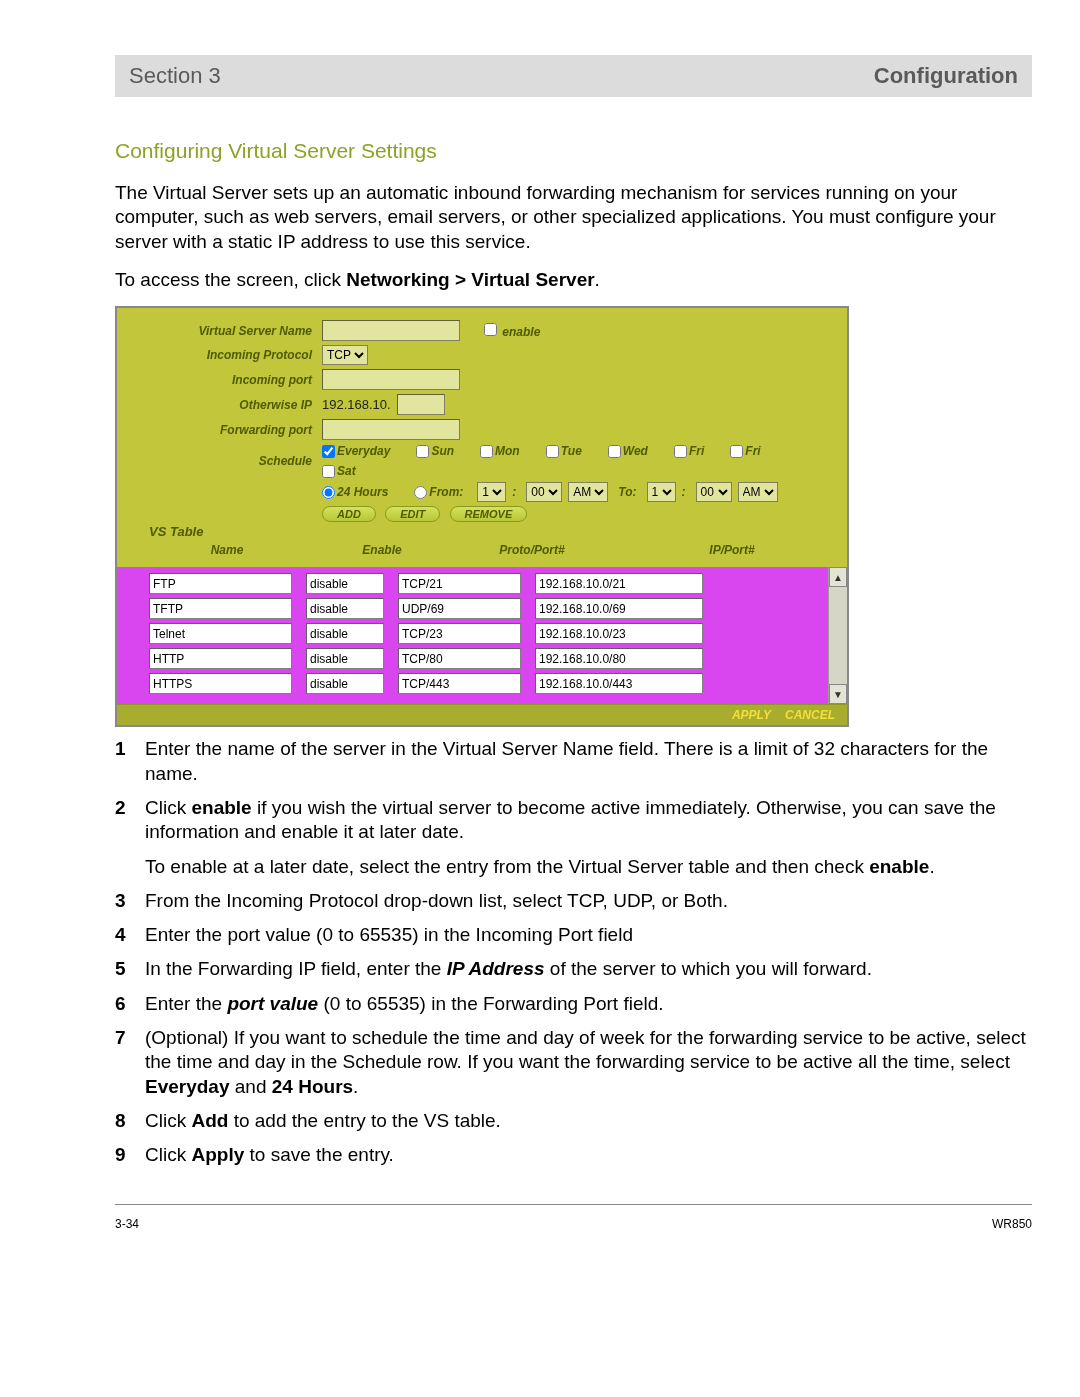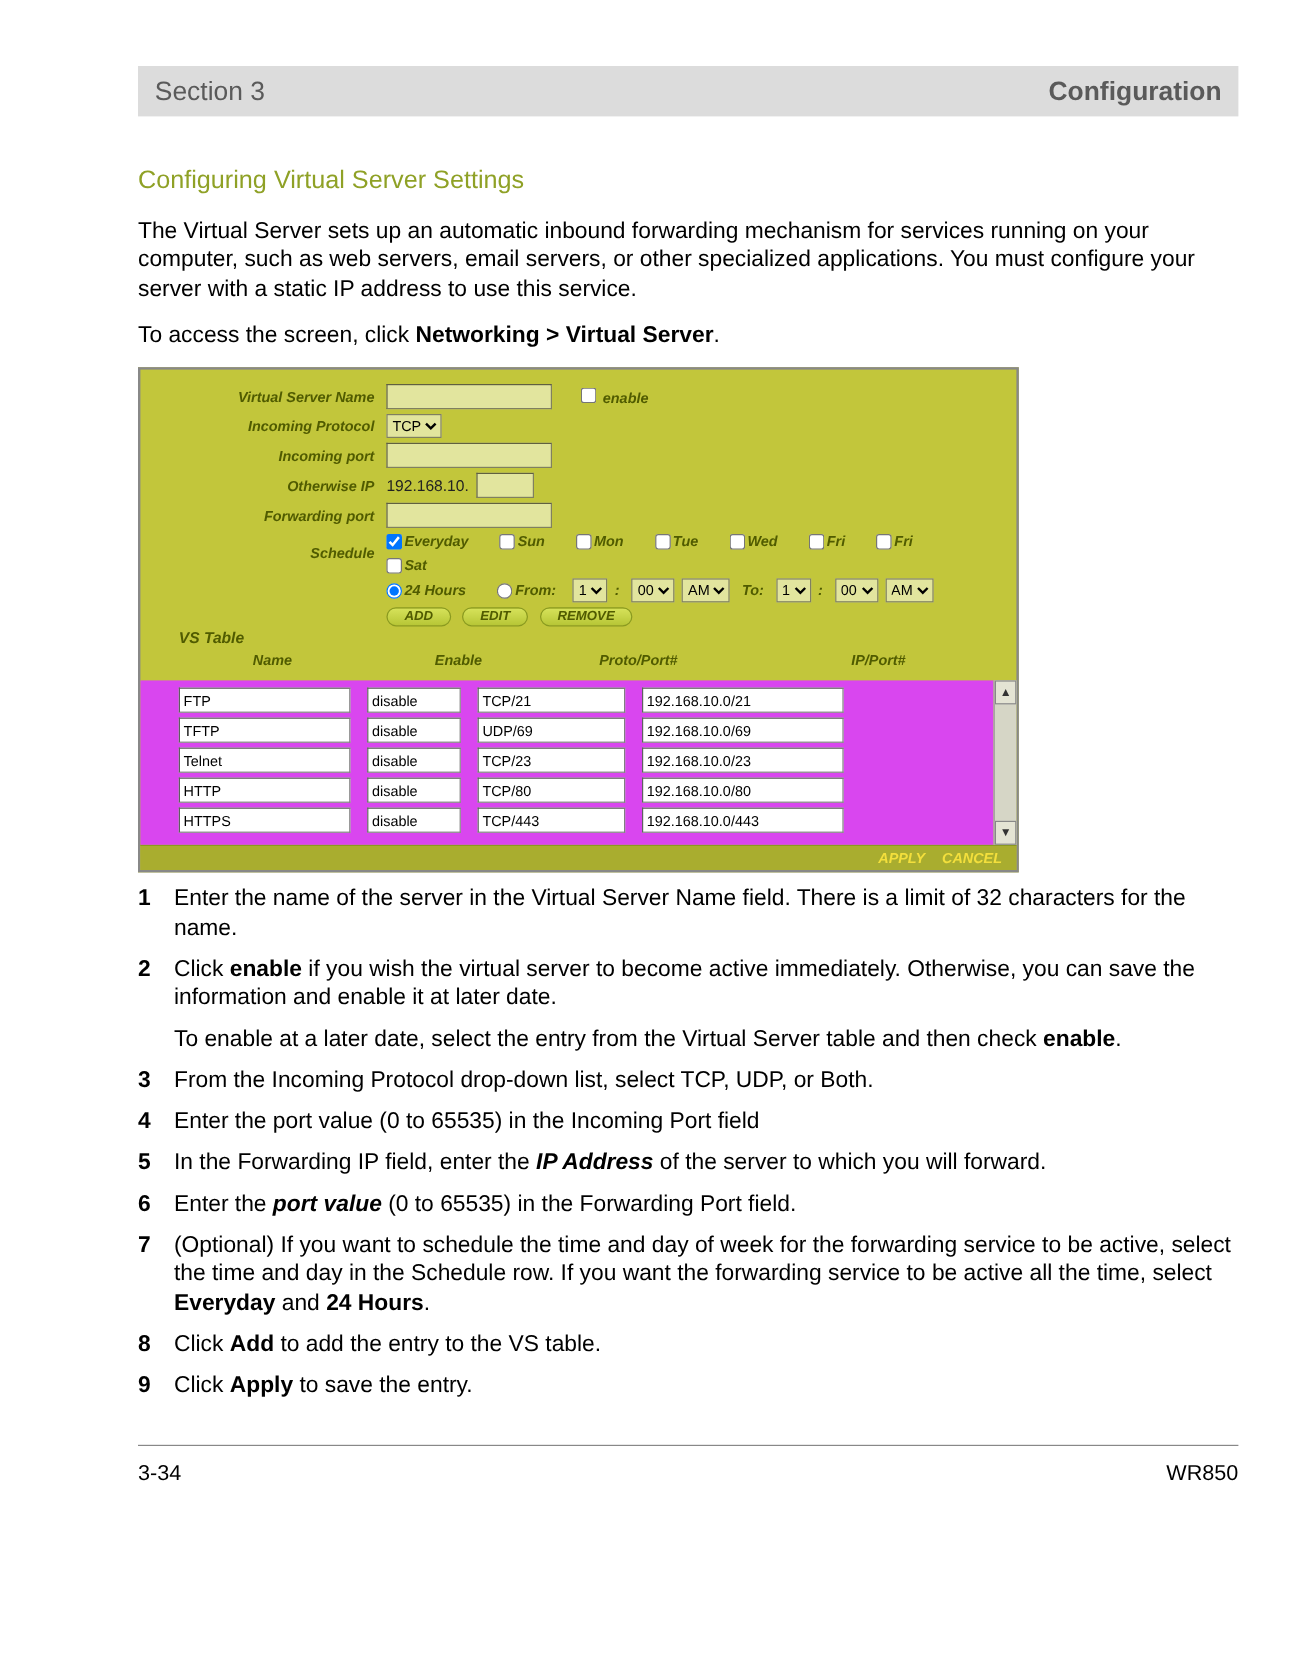--- a/index.html
+++ b/index.html
@@ -171,21 +171,21 @@
   .steps { font-size:19px; line-height:1.28; }
   .step { display:flex; margin:10px 0; }
   .step .num { flex:0 0 30px; font-weight:bold; }
   .step .txt { flex:1; }
   .substep { margin-left:30px; margin-top:10px; }
 
   .footer-rule {
     border:none; border-top:1px solid #888; margin:36px 0 12px 0;
   }
   .footer {
-    display:flex; justify-content:space-between; font-size:18px;
+    display:flex; justify-content:space-between; font-size:12px;
   }
 </style>
 </head>
 <body>
 
 <div class="page">
 
   <div class="header-bar">
     <span class="header-left">Section 3</span>
     <span class="header-right">Configuration</span>

